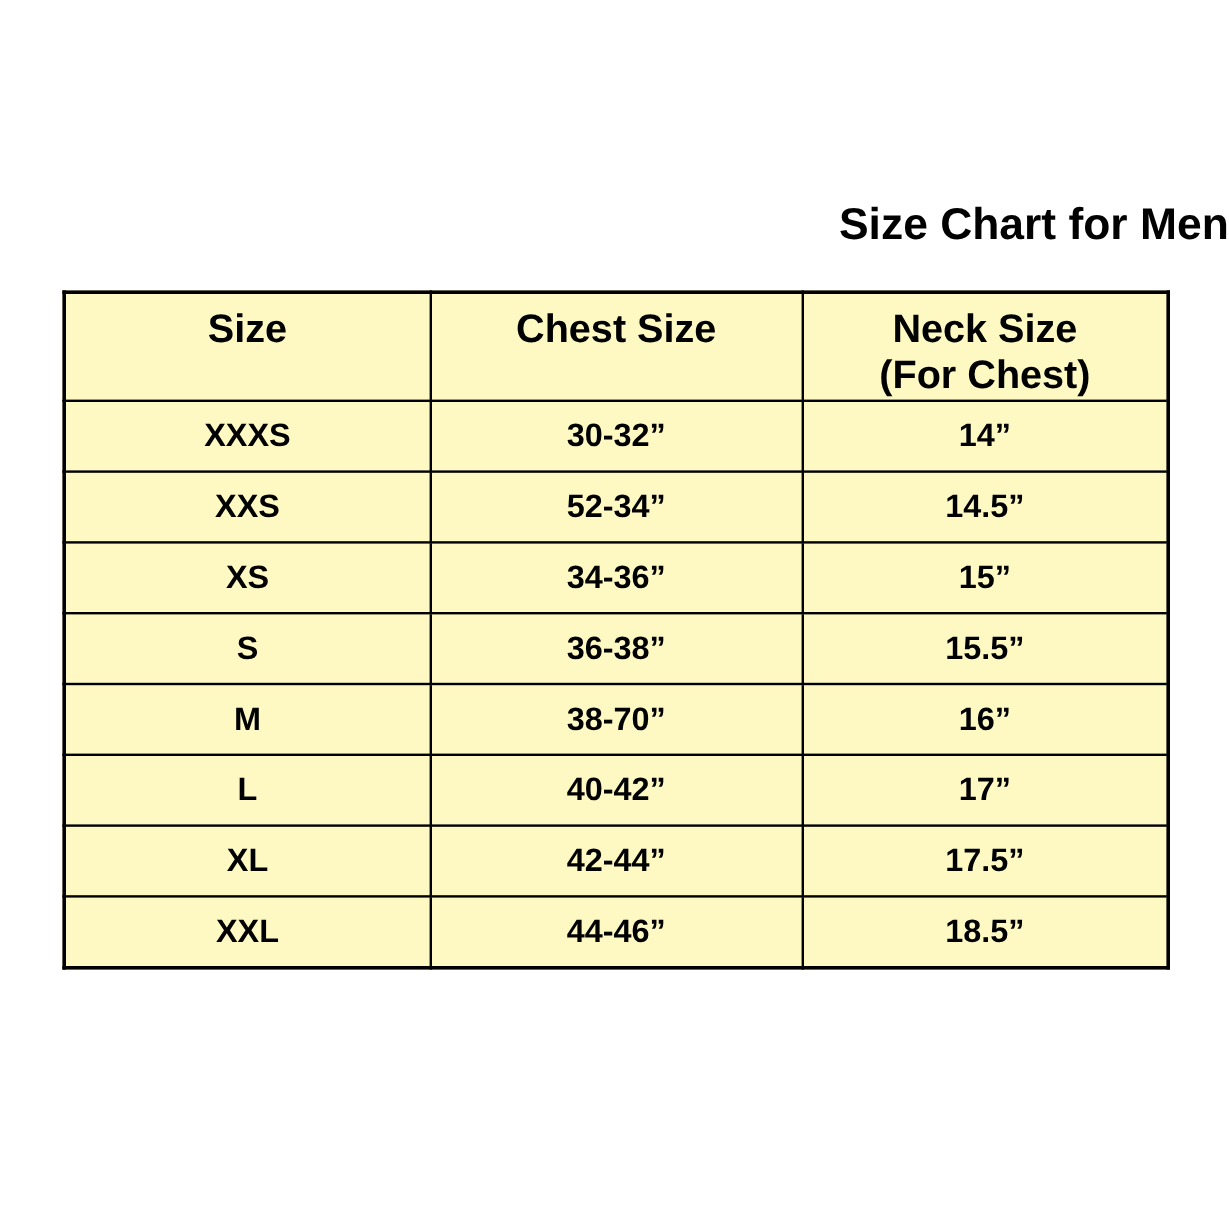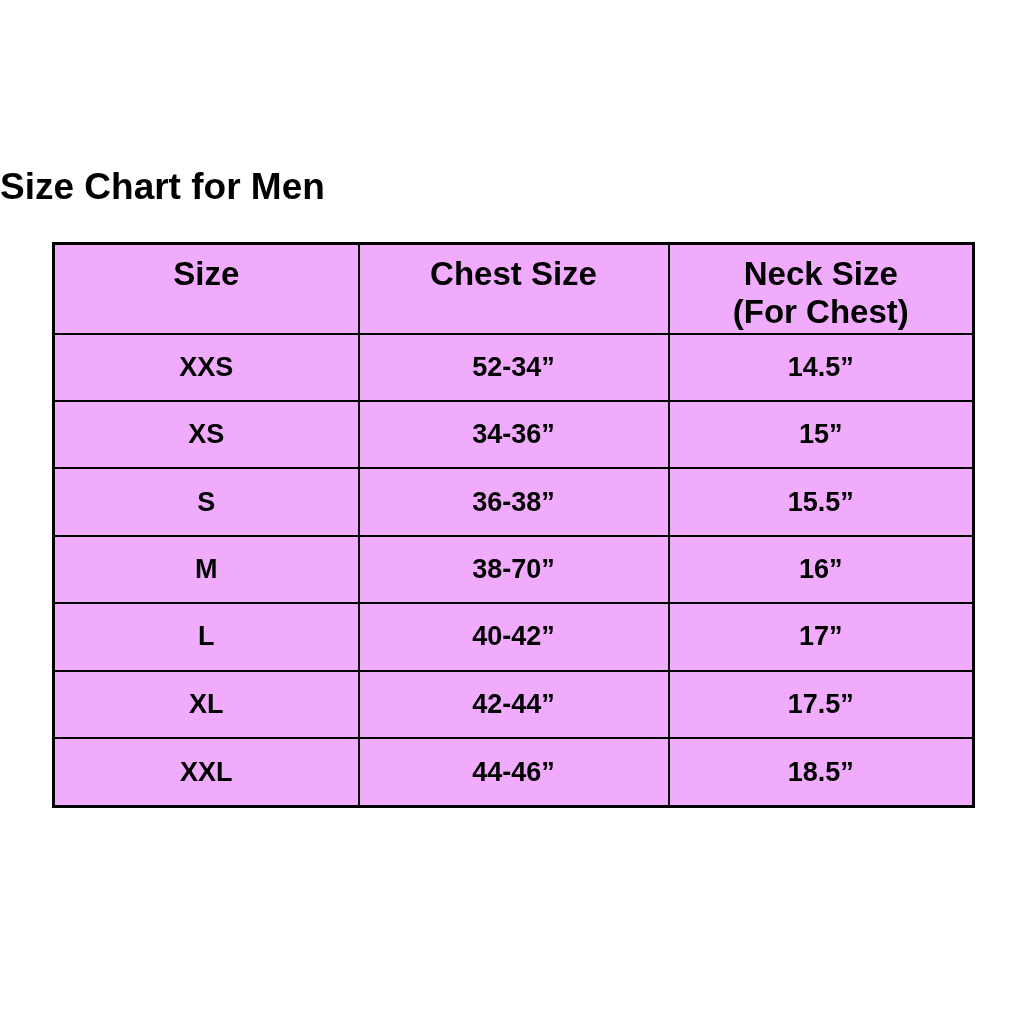--- a/index.html
+++ b/index.html
@@ -15,36 +15,36 @@
     color: #000000;
     font-family: "Liberation Sans", sans-serif;
     overflow: hidden;
   }
   .title {
     position: absolute;
     top: 168px;
     left: 0;
     width: 100%;
     margin: 0;
-    text-align: left;
+    text-align: right;
     font-size: 37px;
     line-height: 37px;
     font-weight: bold;
     color: #000000;
   }
   table.size-table {
     position: absolute;
     left: 52px;
     top: 242px;
     width: 920px;
     height: 566px;
     border-collapse: collapse;
     table-layout: fixed;
     border: 3px solid #000000;
-    background: #f0abfc;
+    background: #fef9c3;
   }
   .size-table th,
   .size-table td {
     border: 2px solid #000000;
     text-align: center;
     font-weight: bold;
     color: #000000;
     padding: 0;
     overflow: hidden;
   }
@@ -89,20 +89,25 @@
           <span class="h-line"></span>
         </th>
         <th>
           <span class="h-line">Neck Size</span>
           <span class="h-line">(For Chest)</span>
         </th>
       </tr>
     </thead>
     <tbody>
         <tr>
+          <td>XXXS</td>
+          <td>30-32”</td>
+          <td>14”</td>
+        </tr>
+        <tr>
           <td>XXS</td>
           <td>52-34”</td>
           <td>14.5”</td>
         </tr>
         <tr>
           <td>XS</td>
           <td>34-36”</td>
           <td>15”</td>
         </tr>
         <tr>

